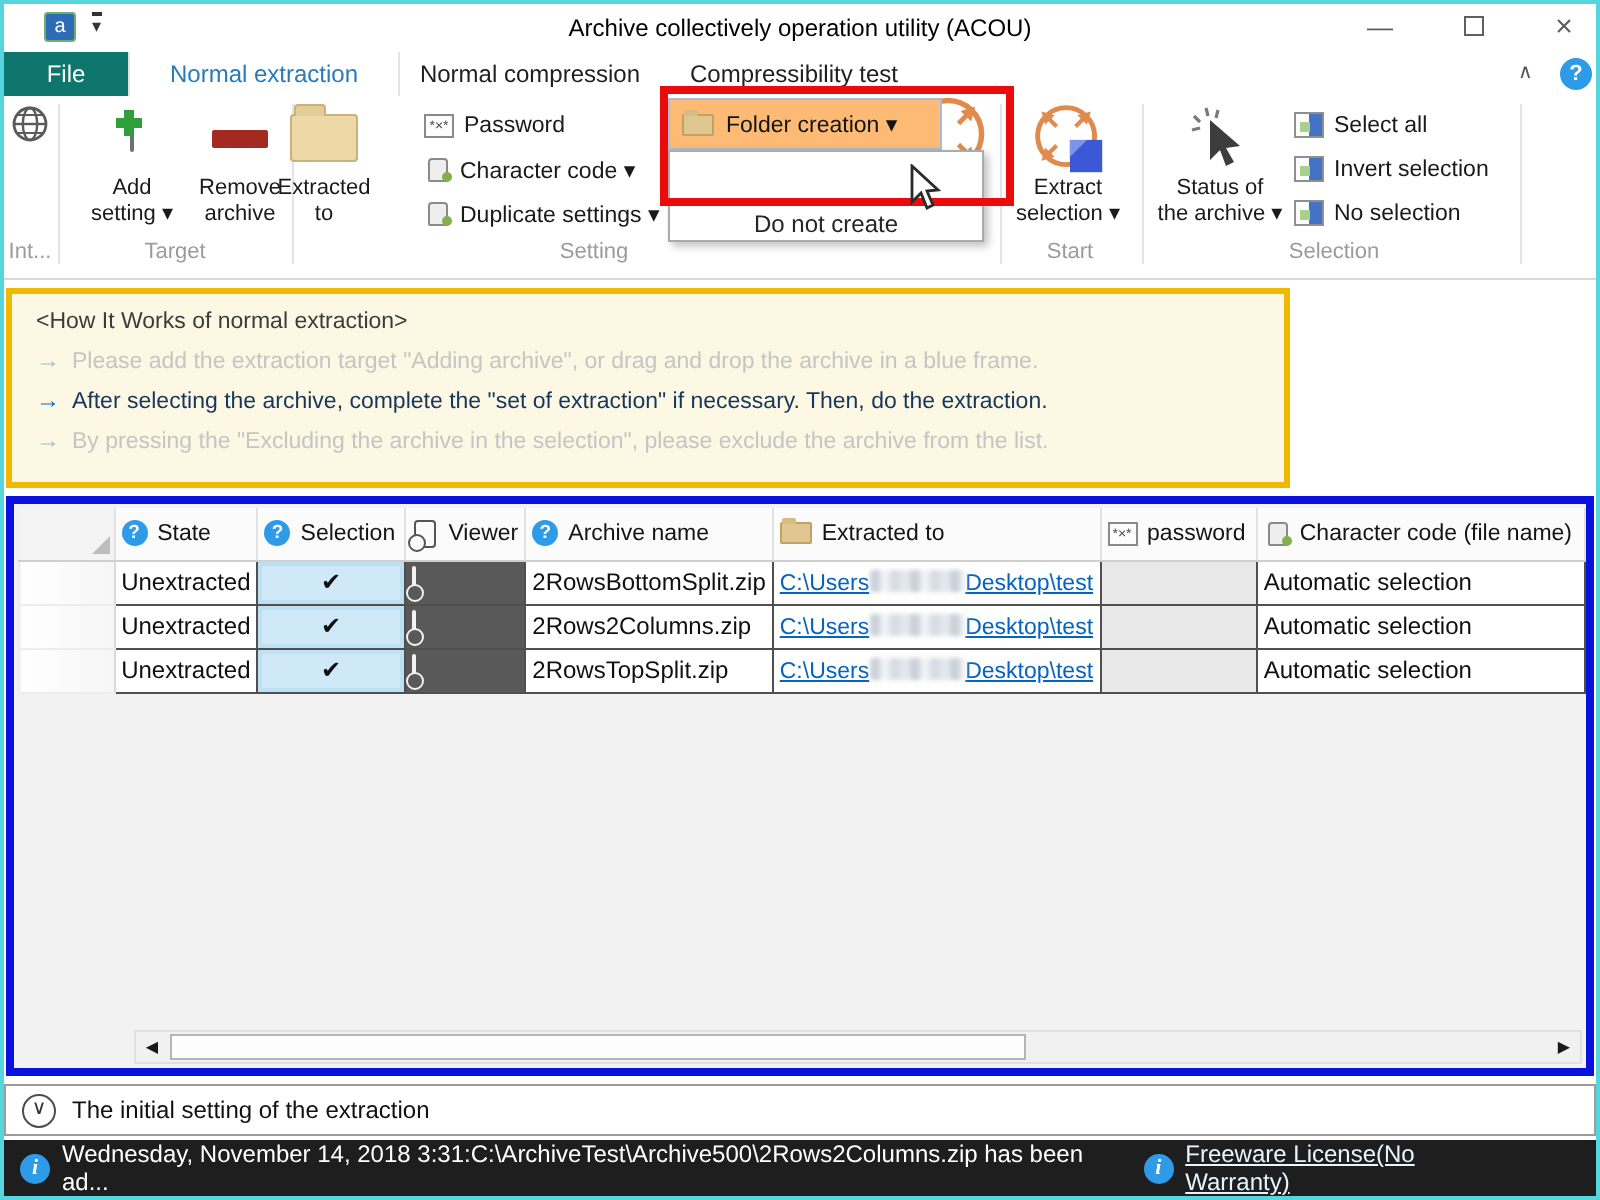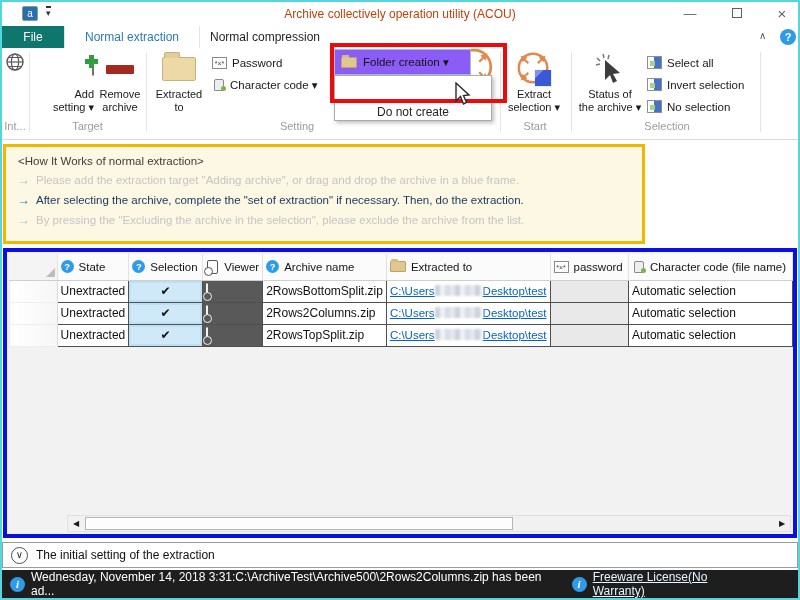--- a/index.html
+++ b/index.html
@@ -4,21 +4,21 @@
 <style>
   * { margin:0; padding:0; box-sizing:border-box; }
   html,body { width:800px; height:600px; }
   body { font-family:"Liberation Sans", sans-serif; background:#fff; }
   .win { position:relative; width:800px; height:600px; border:2px solid #55d6de; background:#fff; overflow:hidden; }
 
   
   .titlebar { position:absolute; left:0; top:0; width:796px; height:24px; background:#fff; }
   .app-icon { position:absolute; left:20px; top:4px; width:16px; height:15px; background:#2d6cb4; border:1px solid #6fae6f; color:#fff; font-size:10px; text-align:center; line-height:14px; border-radius:2px; }
   .qat-caret { position:absolute; left:44px; top:4px; font-size:9px; color:#333; border-top:2px solid #333; line-height:10px; padding-top:0px; }
-  .wtitle { position:absolute; left:0; right:0; top:5px; text-align:center; font-size:12px; color:#c2410c; }
+  .wtitle { position:absolute; left:0; right:0; top:5px; text-align:center; font-size:12px; color:#000000; }
   .winbtn { position:absolute; top:1px; width:32px; height:21px; text-align:center; font-size:13px; color:#5f5f5f; line-height:21px; }
   .btn-min { left:672px; }
   .btn-max { left:719px; }
   .btn-max i { display:inline-block; width:10px; height:10px; border:1.2px solid #5f5f5f; margin-top:5px; }
   .btn-close { left:764px; font-size:15px; }
 
   
   .tabrow { position:absolute; left:0; top:24px; width:796px; height:22px; background:#fff; }
   .tab { position:absolute; top:0; height:22px; display:flex; align-items:center; justify-content:center; font-size:12px; color:#1f1f1f; cursor:default; }
   .tab-file { left:0; width:62px; background:#0f766e; color:#fff; }
@@ -49,21 +49,21 @@
   .mini-pass { width:15px; height:12px; border:1px solid #8a8a8a; background:#fdfdfd; font-size:7px; line-height:11px; text-align:center; color:#444; letter-spacing:0; }
   .mini-stamp { position:relative; width:13px; height:13px; }
   .mini-stamp:before { content:""; position:absolute; left:2px; top:1px; width:8px; height:10px; border:1.5px solid #8a8a8a; border-radius:2px 2px 1px 1px; background:#eee; }
   .mini-stamp:after { content:""; position:absolute; right:-1px; bottom:0px; width:5px; height:5px; border-radius:50%; background:#7fb24a; }
   .mini-folder { width:16px; height:11px; background:#e0c690; border:1px solid #bfa264; border-radius:1px; position:relative; }
   .mini-folder:before { content:""; position:absolute; left:0px; top:-3px; width:7px; height:3px; background:#d6bb82; border-radius:1px 1px 0 0; }
   .grid-icon { width:15px; height:13px; border:1px solid #8f8f8f; background:linear-gradient(to right,#fdfdfd 50%,#4472c4 50%); position:relative; }
   .grid-icon:after { content:""; position:absolute; left:2px; top:4px; width:5px; height:5px; background:#a9d18e; }
 
   
-  .fc-btn { position:absolute; left:332px; top:47px; width:137px; height:26px; background:#8b5cf6; border:1px solid #a5bdd6; display:flex; align-items:center; padding-left:6px; gap:6px; font-size:11.5px; color:#141414; z-index:5; }
+  .fc-btn { position:absolute; left:332px; top:47px; width:137px; height:26px; background:#fdba74; border:1px solid #a5bdd6; display:flex; align-items:center; padding-left:6px; gap:6px; font-size:11.5px; color:#141414; z-index:5; }
   .fc-menu { position:absolute; left:332px; top:73px; width:158px; height:46px; background:#fff; border:1px solid #ababab; box-shadow:2px 2px 4px rgba(0,0,0,.25); z-index:5; }
   .fc-create { position:absolute; left:3px; top:3px; right:3px; height:23px; background:#c5e6f7; border:1px solid #3ba0d6; display:flex; align-items:center; justify-content:center; font-size:12px; color:#111; }
   .fc-dnc { position:absolute; left:3px; top:27px; right:3px; height:17px; display:flex; align-items:center; justify-content:center; font-size:12px; color:#262626; }
   .extract-mini { position:absolute; left:451px; top:44px; z-index:4; }
   .redbox { position:absolute; left:328px; top:41px; width:177px; height:60px; border:4px solid #ec0a0a; z-index:6; pointer-events:none; }
   .cursor1 { position:absolute; left:452px; top:80px; z-index:7; pointer-events:none; }
 
   
   .infobox { position:absolute; left:1px; top:142px; width:642px; height:100px; background:#fcf8e3; border:3px solid #eeb900; padding:8px 12px 0 12px; }
   .infobox .t { font-size:11.5px; color:#3c3c3c; margin-bottom:6px; }
@@ -116,68 +116,73 @@
     <div class="wtitle">Archive collectively operation utility (ACOU)</div>
     <div class="winbtn btn-min">—</div>
     <div class="winbtn btn-max"><i></i></div>
     <div class="winbtn btn-close">×</div>
   </div>
 
   <div class="tabrow">
     <div class="tab tab-file">File</div>
     <div class="tab tab-ne">Normal extraction</div>
     <div class="tab tab-nc">Normal compression</div>
+    <div class="tab tab-ct">Compressibility test</div>
     <div class="collapse-btn">∧</div>
     <div class="help-btn">?</div>
   </div>
 
   <div class="ribbon">
     <div class="globe-btn">
       <svg width="20" height="20" viewBox="0 0 20 20">
         <circle cx="10" cy="10" r="8" fill="none" stroke="#5a5a5a" stroke-width="1.4"></circle>
         <ellipse cx="10" cy="10" rx="3.6" ry="8" fill="none" stroke="#5a5a5a" stroke-width="1.2"></ellipse>
         <line x1="2" y1="10" x2="18" y2="10" stroke="#5a5a5a" stroke-width="1.2"></line>
         <line x1="3.2" y1="5.5" x2="16.8" y2="5.5" stroke="#5a5a5a" stroke-width="1"></line>
         <line x1="3.2" y1="14.5" x2="16.8" y2="14.5" stroke="#5a5a5a" stroke-width="1"></line>
       </svg>
     </div>
     <div class="glabel" style="left:0;width:26px;">Int...</div>
     <div class="rsep" style="left:27px;"></div>
 
-    <div class="rbtn-big" style="left:36px;width:56px;align-items:flex-end;">
+    <div class="rbtn-big" style="left:36px;width:56px;">
       <div class="ic">
           <span style="position:relative;"><span class="icon-page"></span><span class="icon-plus"></span></span>
         </div>
       <div class="l">Add</div>
       <div class="l">setting ▾</div>
     </div>
     <div class="rbtn-big" style="left:92px;width:52px;">
       <div class="ic">
           <span class="icon-minus"></span>
         </div>
       <div class="l">Remove</div>
       <div class="l">archive</div>
     </div>
     <div class="glabel" style="left:28px;width:115px;">Target</div>
     <div class="rsep" style="left:144px;"></div>
 
-    <div class="rbtn-big" style="left:149px;width:56px;">
+    <div class="rbtn-big" style="left:132px;width:56px;">
       <div class="ic">
           <span class="icon-folder-big"></span>
         </div>
       <div class="l">Extracted</div>
       <div class="l">to</div>
     </div>
     <div class="rrow" style="left:210px;top:6px;">
       <span class="mini-pass">*×*</span>
       <span>Password</span>
     </div>
     <div class="rrow" style="left:210px;top:28px;text-align:center;">
       <span class="mini-stamp"></span>
       <span>Character code ▾</span>
+    </div>
+    <div class="rrow" style="left:210px;top:50px;">
+      <span class="mini-stamp"></span>
+      <span>Duplicate settings ▾</span>
     </div>
     <div class="glabel" style="left:145px;width:300px;">Setting</div>
     <div class="rsep" style="left:498px;"></div>
 
     <div class="rbtn-big" style="left:500px;width:64px;">
       <div class="ic">
         <svg width="38" height="38" viewBox="0 0 40 40">
           <circle cx="19" cy="19" r="15" fill="none" stroke="#e08a4e" stroke-width="2.6"></circle>
           <g stroke="#e08a4e" stroke-width="2.2">
             <line x1="14" y1="14" x2="9" y2="9"></line>

